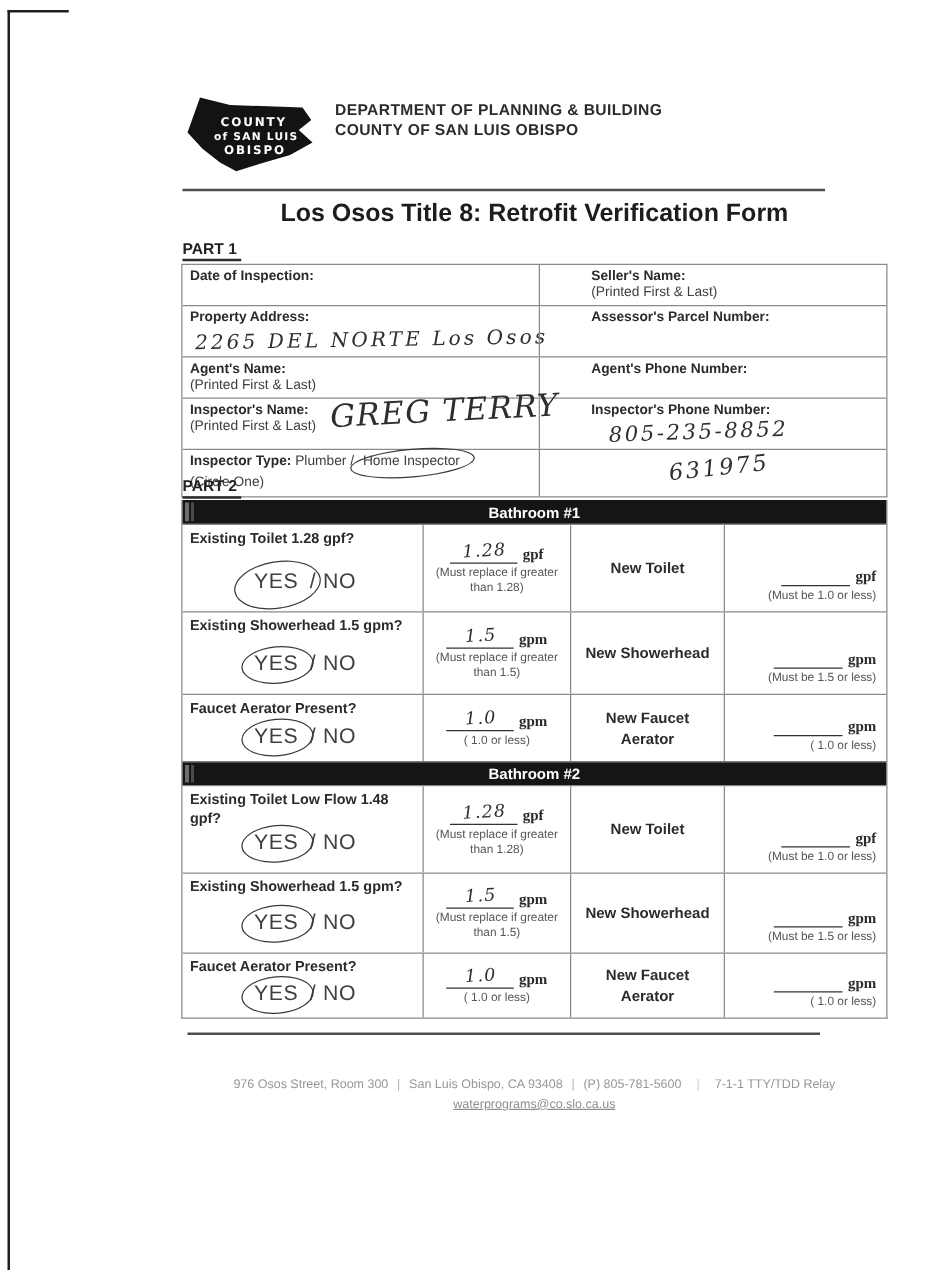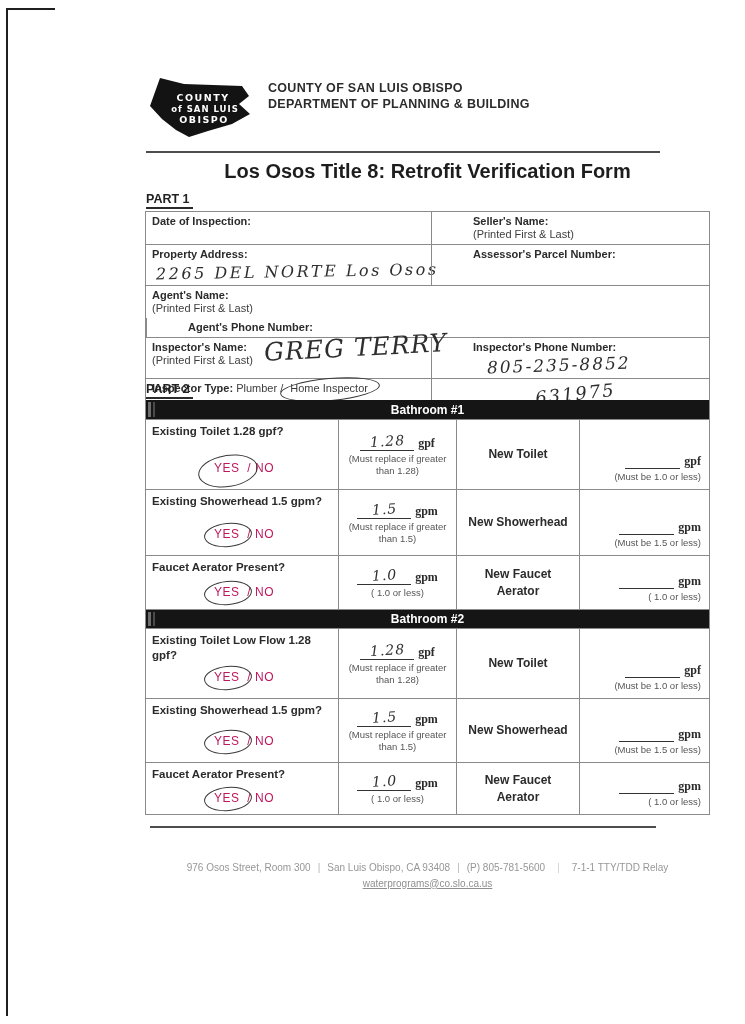--- a/index.html
+++ b/index.html
@@ -60,21 +60,21 @@
   .p2row { display:flex; border-top:1px solid #8a8a8a; }
   .p2row .c { position:relative; }
   .c1 { width:192px; padding:4px 6px; display:flex; flex-direction:column; }
   .c2 { width:118px; border-left:1px solid #8a8a8a; display:flex; flex-direction:column;
         align-items:center; justify-content:center; text-align:center; padding:2px 3px; }
   .c3 { width:123px; border-left:1px solid #8a8a8a; display:flex; align-items:center;
         justify-content:center; text-align:center; font-weight:bold; font-size:12px; padding:0 8px; line-height:1.4; }
   .c4 { flex:1; border-left:1px solid #8a8a8a; display:flex; flex-direction:column;
         align-items:flex-end; justify-content:flex-end; padding:4px 8px 6px; text-align:right; }
   .question { font-weight:bold; font-size:11.5px; line-height:1.3; }
-  .yesno { margin:auto auto 10px; font-size:12px; color:#be185d; letter-spacing:.5px; }
+  .yesno { margin:auto auto 10px; font-size:17px; color:#404040; letter-spacing:.5px; }
   .uline { display:inline-block; border-bottom:1.3px solid #333; min-width:54px; text-align:center; padding:0 3px; }
   .uline .hand { font-size:14px; letter-spacing:1px; display:inline-block; transform:rotate(-3deg); }
   .unit { font-weight:bold; font-size:12px; margin-left:4px;font-family:Liberation Serif, serif; }
   .note { font-size:9.5px; color:#555; line-height:1.25; margin-top:2px; }
   .blank { display:inline-block; width:55px; border-bottom:1.3px solid #333; height:11px; }
   .valline { display:flex; align-items:flex-end; }
 
   
   .footer { position:absolute; left:145px; top:860px; width:565px; text-align:center;
             font-size:10px; color:#979797; line-height:1.55; }
@@ -90,22 +90,22 @@
 
 <div class="logo-wrap">
   <svg width="110" height="66" viewBox="0 0 110 66">
     <polygon points="14,4 38,10 96,12 103,22 93,30 104,40 86,50 62,57 43,63 30,56 16,45 4,32 9,18" fill="#131313"></polygon>
     <text x="57" y="27" text-anchor="middle" fill="#ffffff" font-size="9.5" font-weight="bold" letter-spacing="1.5" font-family="DejaVu Sans, sans-serif">COUNTY</text>
     <text x="59" y="38" text-anchor="middle" fill="#ffffff" font-size="8.5" font-weight="bold" letter-spacing="1" font-family="DejaVu Sans, sans-serif">of SAN LUIS</text>
     <text x="58" y="49" text-anchor="middle" fill="#ffffff" font-size="9.5" font-weight="bold" letter-spacing="1.5" font-family="DejaVu Sans, sans-serif">OBISPO</text>
   </svg>
 </div>
 <div class="hdr-text">
+  <div class="hdr-org">DEPARTMENT OF PLANNING &amp; BUILDING</div>
   <div class="hdr-org">COUNTY OF SAN LUIS OBISPO</div>
-  <div class="hdr-org">DEPARTMENT OF PLANNING &amp; BUILDING</div>
 </div>
 <div class="rule-top"></div>
 
 <div class="doc-title">Los Osos Title 8: Retrofit Verification Form</div>
 <div class="part-label" id="part1-label">PART 1</div>
 
 <div class="p1">
   <div class="p1row" style="min-height:26px;">
     <div class="p1cell l">
       <span class="lbl">Date of Inspection:</span>
@@ -117,21 +117,21 @@
   </div>
   <div class="p1row" style="min-height:34px;">
     <div class="p1cell l">
       <span class="lbl">Property Address:</span><br>
       <span class="hand hw-address">2265 DEL NORTE Los Osos</span>
     </div>
     <div class="p1cell r">
       <span class="lbl">Assessor's Parcel Number:</span>
     </div>
   </div>
-  <div class="p1row" style="min-height:32px;flex-direction:column;">
+  <div class="p1row" style="min-height:32px;">
     <div class="p1cell l">
       <div class="lbl">Agent's Name:</div>
       <div class="sub">(Printed First &amp; Last)</div>
     </div>
     <div class="p1cell r">
       <span class="lbl">Agent's Phone Number:</span>
     </div>
   </div>
   <div class="p1row" style="min-height:33px;">
     <div class="p1cell l">
@@ -251,21 +251,21 @@
       <div class="note">( 1.0 or less)</div>
     </div>
   </div>
 
   <div class="bar" style="border-top:1px solid #8a8a8a;">
     <span>Bathroom #2</span>
   </div>
 
   <div class="p2row" style="height:70px;">
     <div class="c c1">
-      <div class="question">Existing Toilet Low Flow 1.28 gpf?</div>
+      <div class="question">Existing Toilet Low Flow 1.48 gpf?</div>
       <div class="yesno">
         <span class="circ"><span>YES</span></span>
         <span>/</span>
         <span>NO</span>
       </div>
     </div>
     <div class="c c2">
       <div class="valline">
           <span class="uline"><span class="hand">1.28</span></span>
           <span class="unit">gpf</span>

